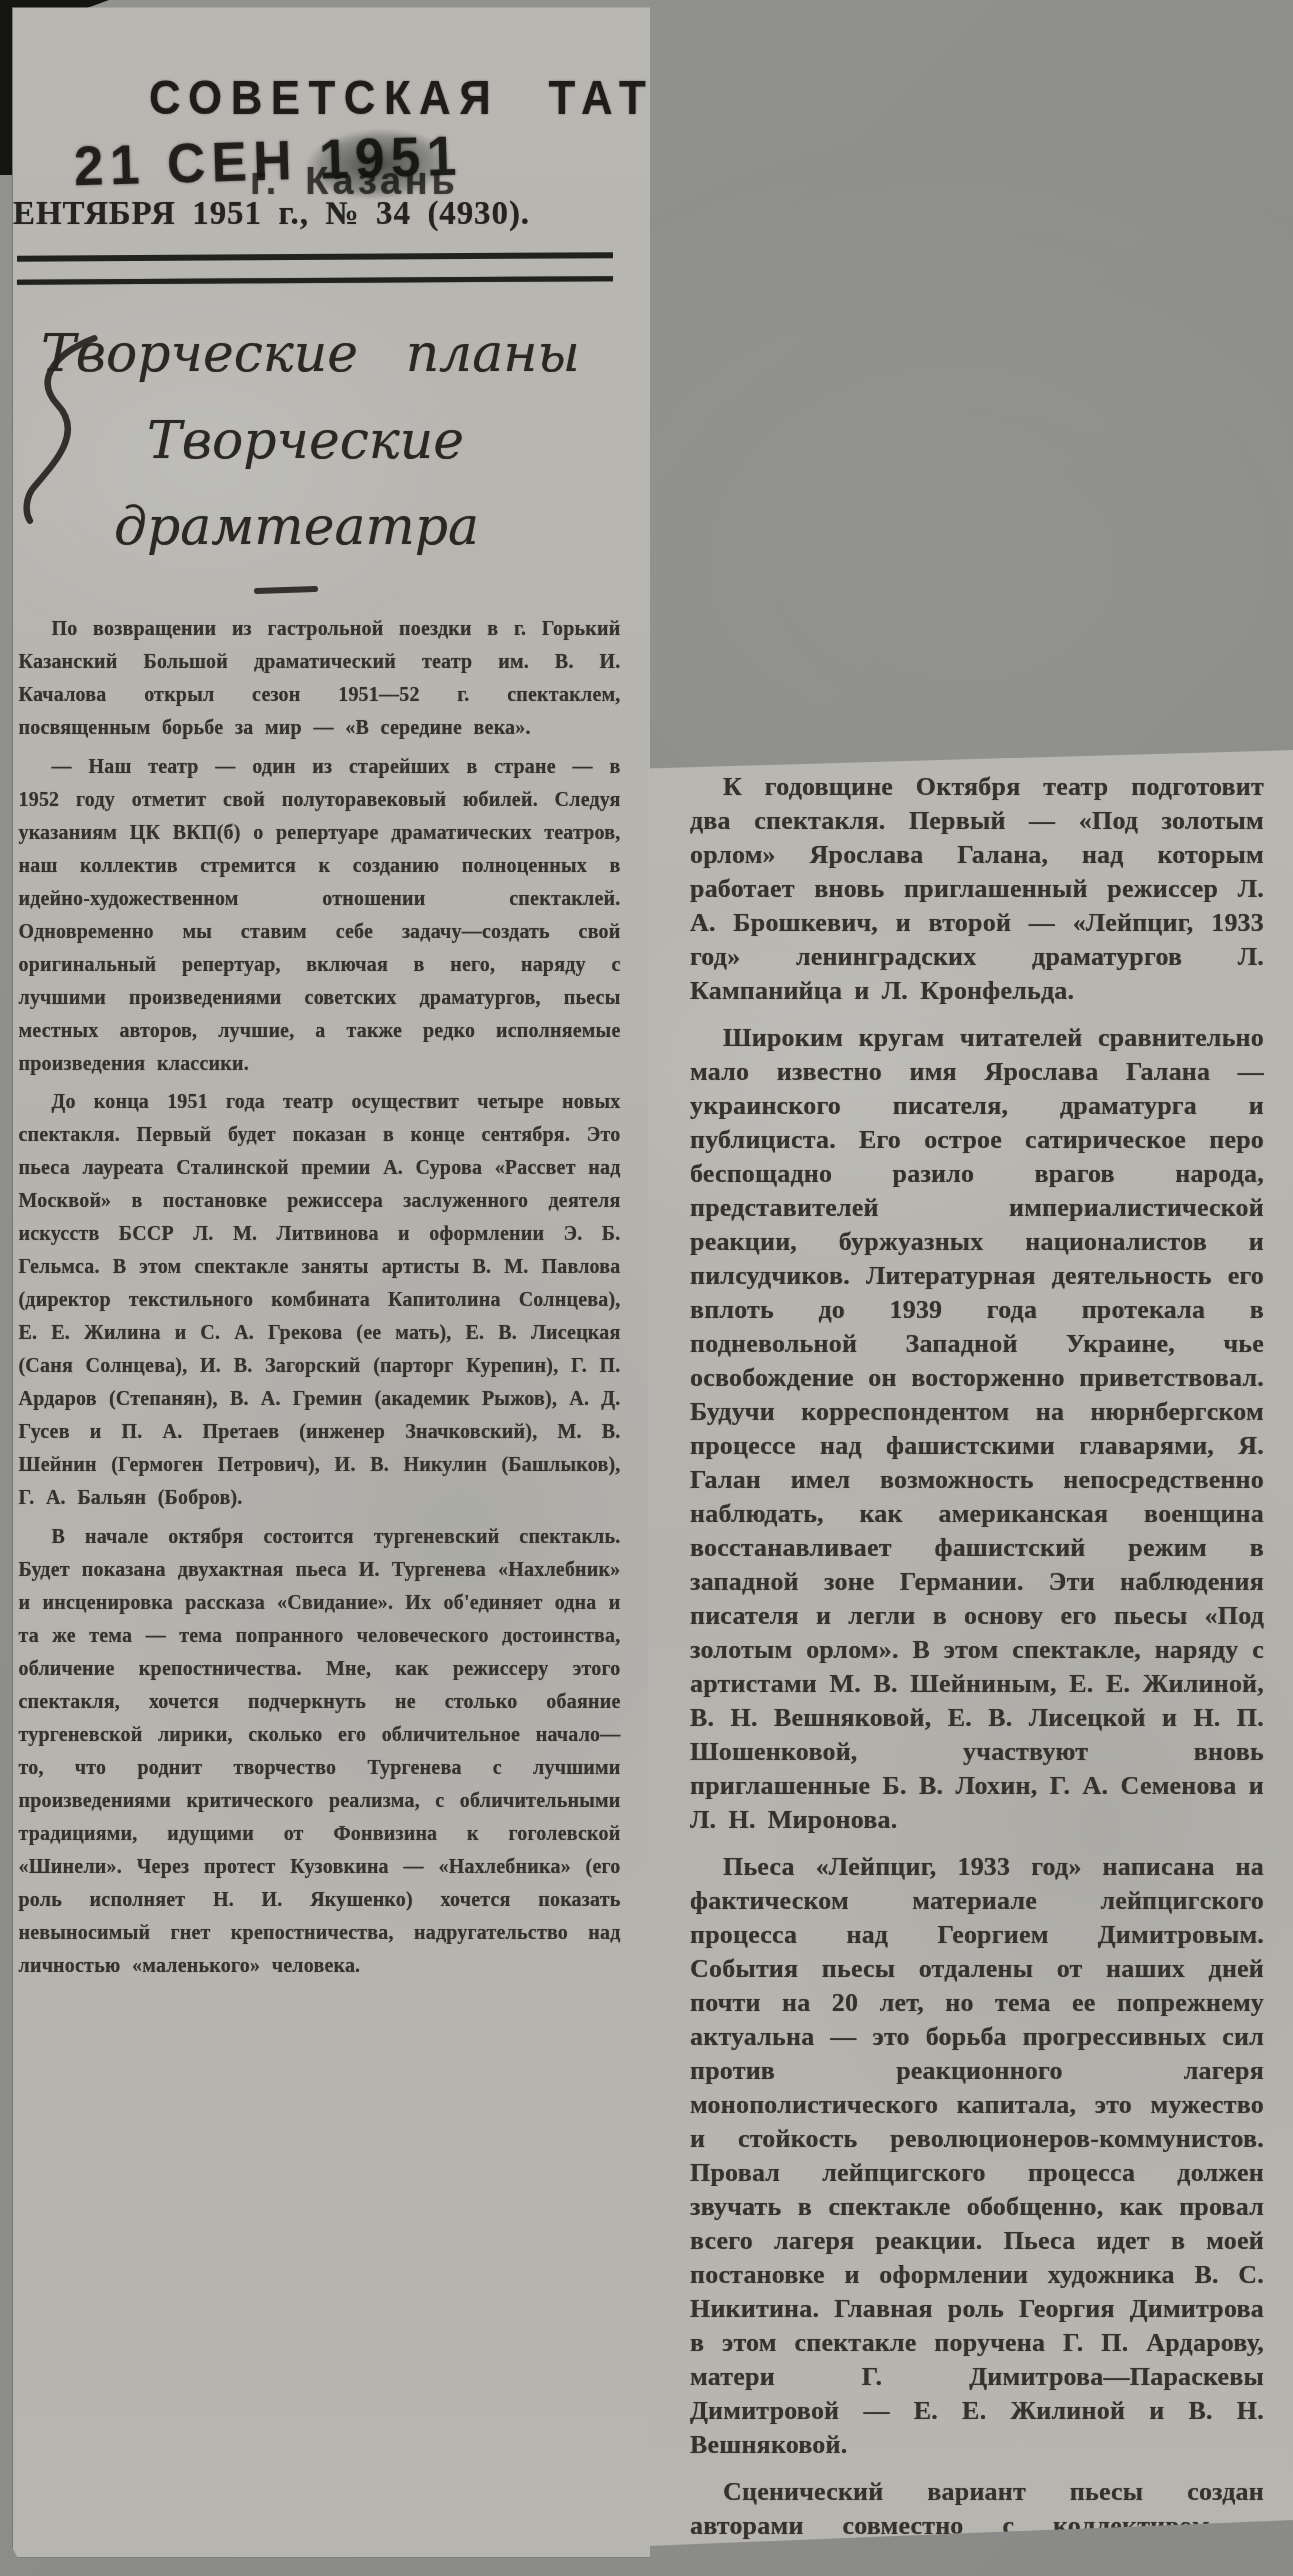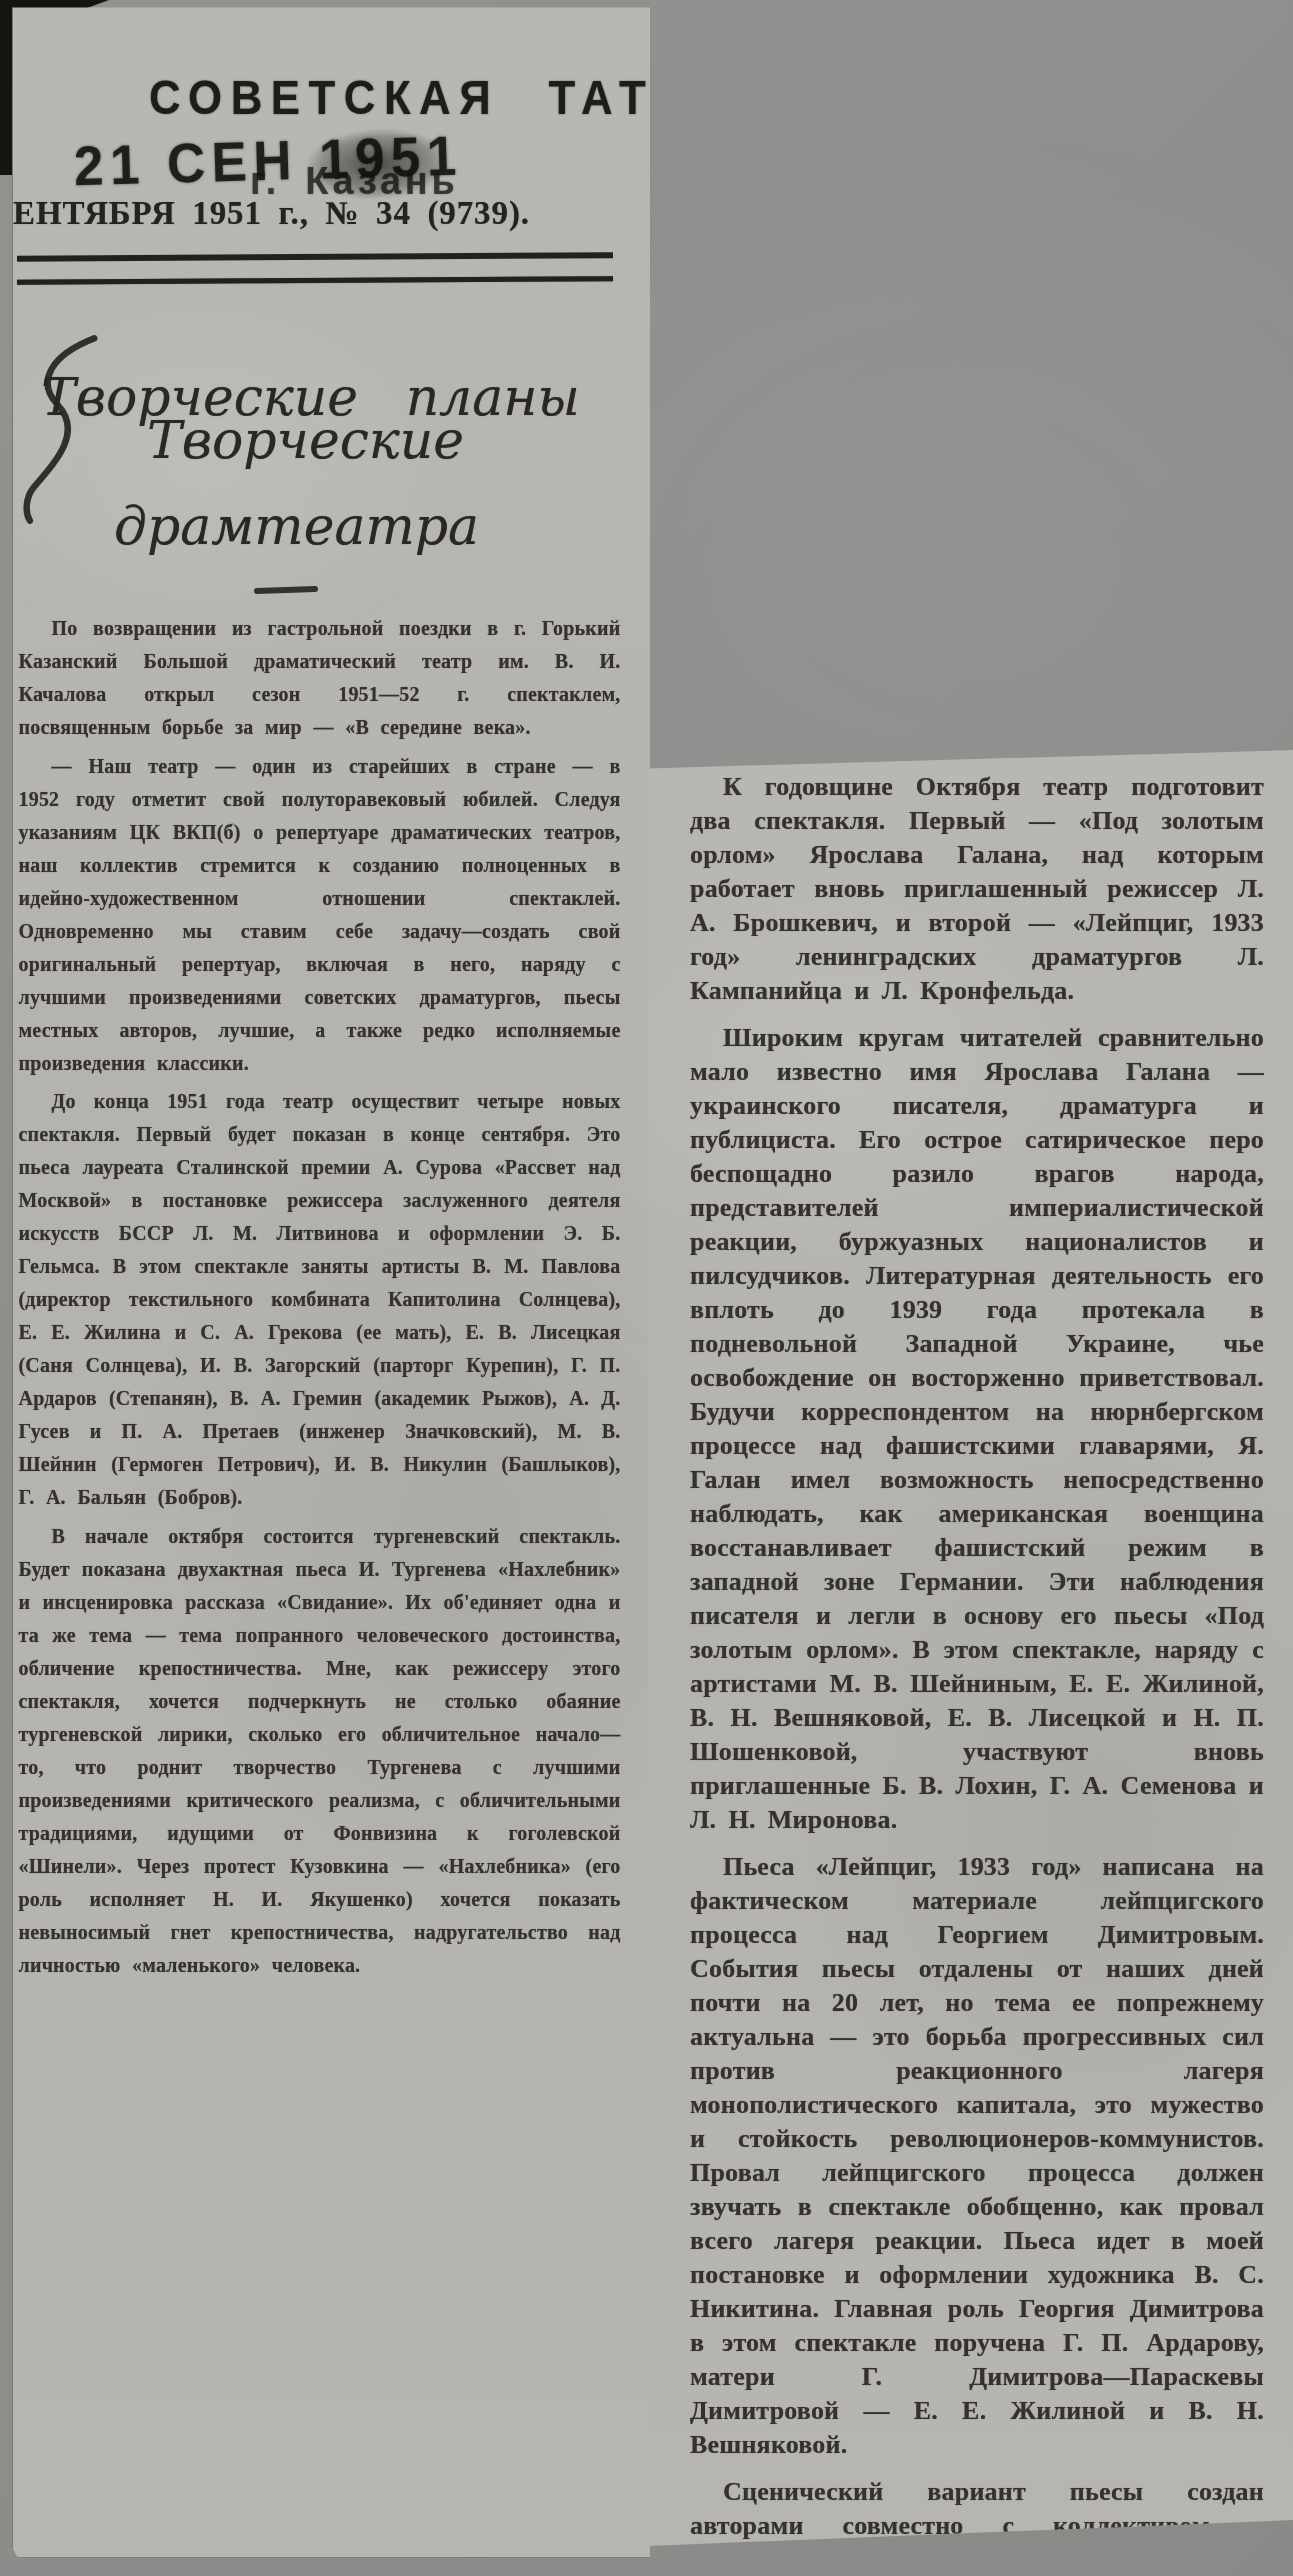--- a/index.html
+++ b/index.html
@@ -66,21 +66,21 @@
   }
   .rule{position:absolute;left:3.7px;width:596px;background:#21211f;transform:rotate(-0.35deg);}
   .rule-top{top:247px;height:6.4px;}
   .rule-bottom{top:271px;height:4.6px;box-shadow:0 0 0.9px rgba(0,0,0,0.6);}
   .headline{
     position:absolute;font-style:italic;font-weight:500;
     font-family:"DejaVu Serif","Liberation Serif",serif;
     font-size:52px;color:rgba(38,36,32,0.94);white-space:nowrap;
     text-shadow:0 0 0.9px rgba(38,36,32,0.6);
   }
-  .hl1{top:316px;left:28px;word-spacing:31px;margin-top:44px;}
+  .hl1{top:316px;left:28px;word-spacing:31px;}
   .hl2{top:403px;left:134px;}
   .hl3{top:489px;left:101px;}
   .proof-mark{position:absolute;top:324px;left:1.8px;width:120px;height:221px;}
   .divider{position:absolute;top:580px;left:241px;width:64px;height:6.4px;background:rgba(28,27,24,0.85);transform:rotate(-2deg);border-radius:2.8px;}
   .body-text{
     position:absolute;box-sizing:border-box;
     font-weight:700;color:#35322c;
     text-align:justify;
     text-shadow:0 0 0.9px rgba(45,42,36,0.55);
   }
@@ -93,21 +93,21 @@
 <body>
 
 <div class="corner-dark"></div>
 
 <div class="paper paper-left">
 
   <div class="masthead">СОВЕТСКАЯ ТАТАРИЯ</div>
   <div class="city">г. Казань</div>
   <div class="datestamp">21 СЕН 1951</div>
   <div class="smudge"></div>
-  <div class="issue-line">ЕНТЯБРЯ 1951 г., № 34 (9739).</div>
+  <div class="issue-line">ЕНТЯБРЯ 1951 г., № 34 (4930).</div>
 
   <div class="rule rule-top"></div>
   <div class="rule rule-bottom"></div>
 
   <div class="proof-mark">
     <svg width="120" height="221" viewBox="0 0 130 240">
       <path d="M86,8 C40,26 22,54 46,80 C74,110 44,142 20,170 C12,180 10,196 16,206" fill="none" stroke="rgba(25,24,21,0.85)" stroke-width="7" stroke-linecap="round"></path>
     </svg>
   </div>
 

